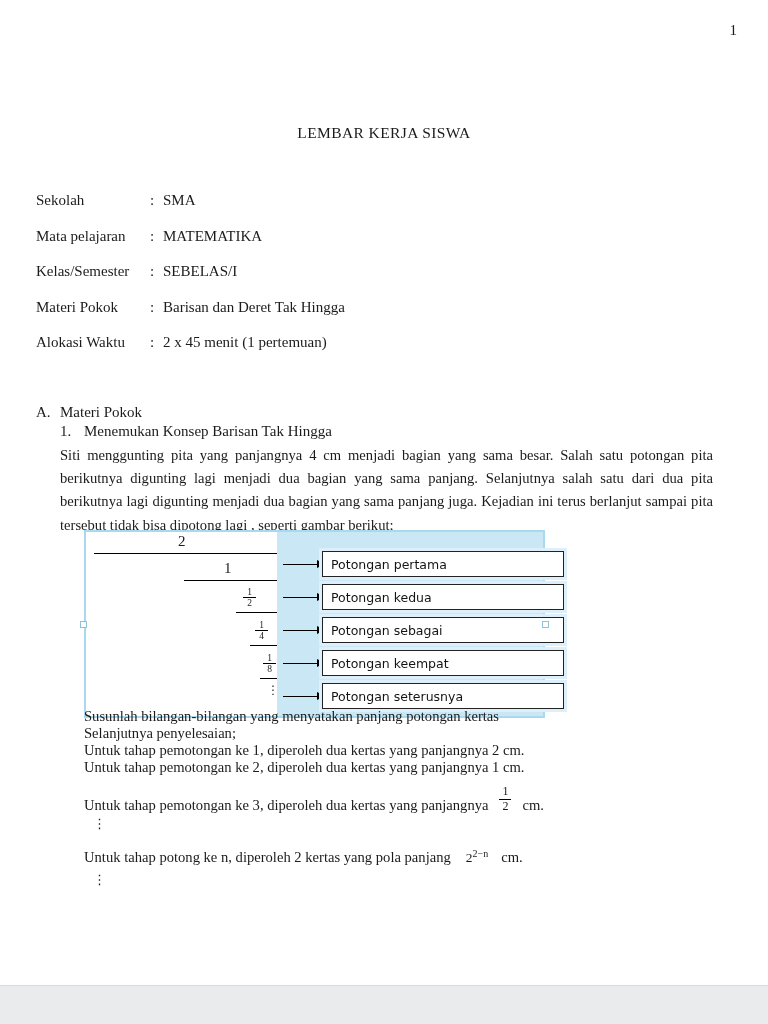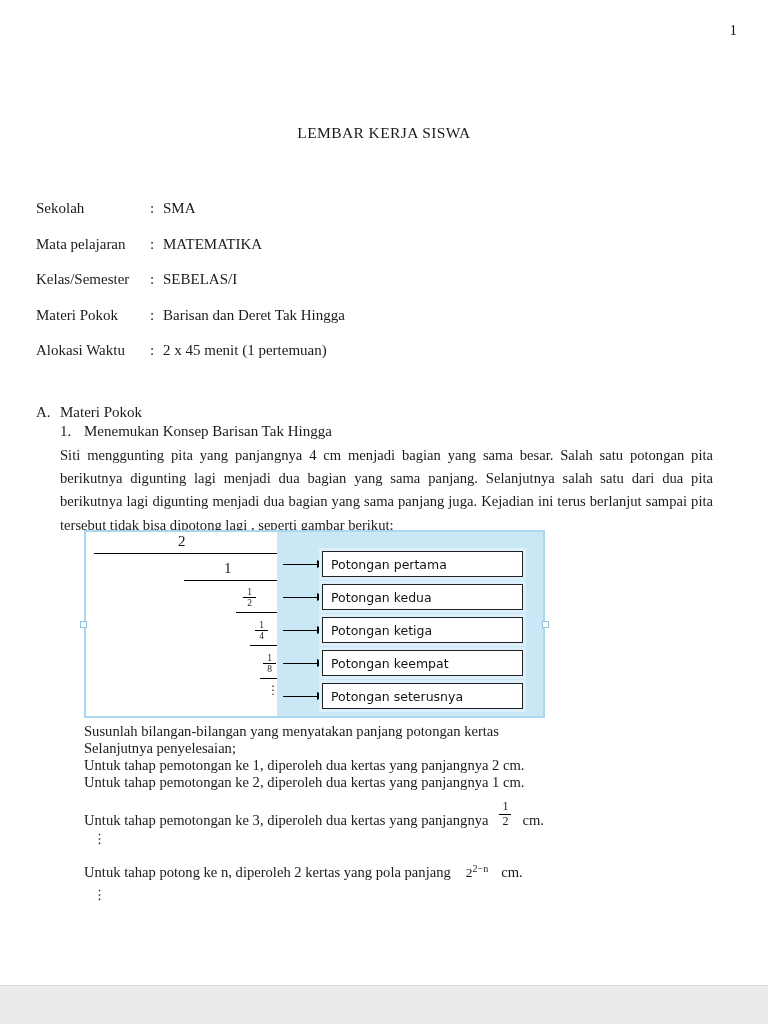--- a/index.html
+++ b/index.html
@@ -2,21 +2,21 @@
 <html><head>
 <meta charset="utf-8">
 <style>
   * { box-sizing: border-box; }
   body { margin:0; background:#e9ebee; font-family:"Liberation Serif", serif; color:#1b1b1b; }
   .page { position:relative; width:768px; height:1024px; background:#ffffff; overflow:hidden; margin:0 auto; }
 
   .page-number { position:absolute; top:22px; right:31px; font-size:15px; }
   .doc-title { position:absolute; top:124px; left:0; width:100%; text-align:center; font-size:15.5px; letter-spacing:0.4px; }
 
-  .meta { position:absolute; top:200px; left:36px; font-size:15px; }
+  .meta { position:absolute; top:192px; left:36px; font-size:15px; }
   .meta-row { height:35.5px; }
   .meta-label { display:inline-block; width:114px; }
   .meta-sep { display:inline-block; width:13px; }
 
   .section { position:absolute; top:404px; left:36px; width:702px; font-size:15px; }
   .sec-letter { display:inline-block; width:24px; }
   .item-line { margin-left:24px; margin-top:2px; }
   .item-num { display:inline-block; width:24px; }
   .paragraph { margin-left:24px; margin-top:4px; width:653px; text-align:justify; font-size:14.6px; line-height:23.2px; }
 
@@ -39,32 +39,32 @@
   .frac4 { left:169px; top:88px; }
   .frac5 { left:177px; top:121px; }
   .vdots-fig { position:absolute; left:181px; top:152px; font-size:12px; line-height:1; }
 
   .arrow { position:absolute; left:197px; width:42px; height:10px; }
   .arrow .shaft { position:absolute; left:0; top:4px; right:7px; border-top:1.7px solid #000; }
   .arrow .head  { position:absolute; right:0; top:0; width:0; height:0;
                   border-left:8px solid #000; border-top:4.8px solid transparent; border-bottom:4.8px solid transparent; }
   .arrow1 { top:28px; } .arrow2 { top:61px; } .arrow3 { top:94px; } .arrow4 { top:127px; } .arrow5 { top:160px; }
 
-  .pbox { position:absolute; left:236px; width:201px; height:26px; background:#fff;
+  .pbox { position:absolute; left:236px; width:242px; height:26px; background:#fff;
           border:1.4px solid #222; box-shadow:0 0 0 3px #ddeffa;
           display:flex; align-items:center; padding-left:8px;
           font-family:"DejaVu Sans", sans-serif; font-size:12.5px; color:#141414; }
   .pbox1 { top:19px; } .pbox2 { top:52px; } .pbox3 { top:85px; } .pbox4 { top:118px;padding-left:8px; } .pbox5 { top:151px; }
 
   .handle { position:absolute; width:7px; height:7px; background:#fff; border:1.2px solid #8fc3dc; }
   .handle-left  { left:-6px; top:89px; }
   .handle-right { right:-6px; top:89px; }
 
   
-  .solution { position:absolute; top:723px; left:84px; width:656px; font-size:14.6px; }
+  .solution { position:absolute; top:708px; left:84px; width:656px; font-size:14.6px; }
   .sol-line { line-height:17px; }
   .step3 { margin-top:4px; height:34px; display:flex; align-items:flex-end; }
   .sfrac { display:inline-block; text-align:center; font-size:12px; line-height:1.15; margin:0 11px; }
   .sfrac .fnum { display:block; border-bottom:1px solid #000; padding:0 3px; }
   .sfrac .fden { display:block; }
   .vdots-line { margin-left:9px; line-height:19px; font-size:13px; }
   .stepn { margin-top:8px; line-height:24px; }
   .expr { margin:0 13px 0 15px; font-size:13.5px; }
   .expr sup { font-size:10px; }
   .closing { margin-top:12px; line-height:26px; text-align:justify; }
@@ -153,21 +153,21 @@
         <i class="head"></i>
       </div>
 
     <div class="pbox pbox1">
         <span>Potongan pertama</span>
       </div>
     <div class="pbox pbox2">
         <span>Potongan kedua</span>
       </div>
     <div class="pbox pbox3">
-        <span>Potongan ketiga</span>
+        <span>Potongan sebagai</span>
       </div>
     <div class="pbox pbox4">
         <span>Potongan keempat</span>
       </div>
     <div class="pbox pbox5">
         <span>Potongan seterusnya</span>
       </div>
 
     <div class="handle handle-left"></div>
     <div class="handle handle-right"></div>

